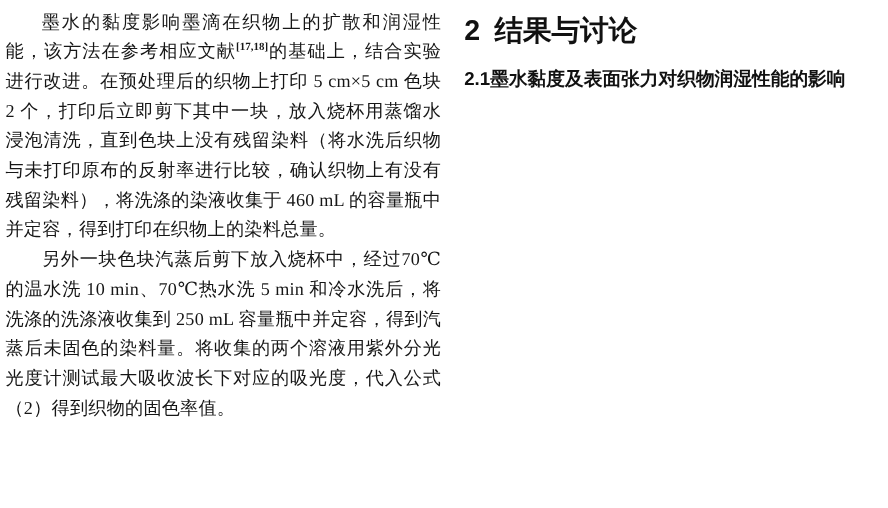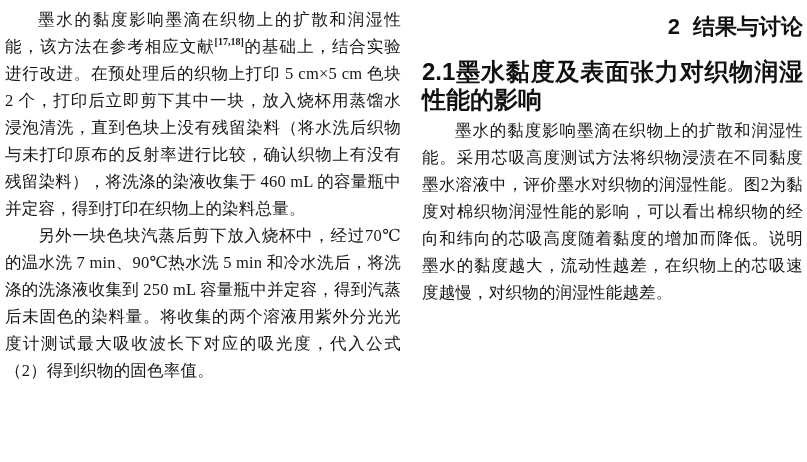--- a/index.html
+++ b/index.html
@@ -45,51 +45,50 @@
     font-size: 10px;
     line-height: 0;
     vertical-align: 7px;
     letter-spacing: 0;
     font-weight: bold;
   }
   .sec-heading {
     margin: 6px 0 16px 0;
     font-family: "Liberation Sans", "DejaVu Sans", sans-serif;
     font-weight: 700;
-    font-size: 22px;
+    font-size: 26px;
     line-height: 30px;
     color: #111111;
-    text-align: right;
+    text-align: left;
   }
   .sec-num {
     display: inline-block;
     margin-right: 13px;
   }
   .subsec-heading {
     margin: 13px 0 0 0;
     font-family: "Liberation Sans", "DejaVu Sans", sans-serif;
     font-weight: 700;
-    font-size: 24px;
+    font-size: 17px;
     line-height: 28px;
     color: #111111;
     text-align: justify;
   }
   .col-right .body-para.first {
     margin-top: 3px;
   }
 </style>
 </head>
 <body>
 
 <div class="page">
 
   <div class="col col-left">
     <p class="body-para"><span>墨水的黏度影响墨滴在织物上的扩散和润湿性能，该方法在参考相应文献</span><sup class="cite-sup">[17,18]</sup><span>的基础上，结合实验进行改进。在预处理后的织物上打印 5 cm×5 cm 色块 2 个，打印后立即剪下其中一块，放入烧杯用蒸馏水浸泡清洗，直到色块上没有残留染料（将水洗后织物与未打印原布的反射率进行比较，确认织物上有没有残留染料），将洗涤的染液收集于 460 mL 的容量瓶中并定容，得到打印在织物上的染料总量。</span></p>
-    <p class="body-para">另外一块色块汽蒸后剪下放入烧杯中，经过70℃的温水洗 7 min、90℃热水洗 5 min 和冷水洗后，将洗涤的洗涤液收集到 250 mL 容量瓶中并定容，得到汽蒸后未固色的染料量。将收集的两个溶液用紫外分光光度计测试最大吸收波长下对应的吸光度，代入公式（2）得到织物的固色率值。</p>
+    <p class="body-para">另外一块色块汽蒸后剪下放入烧杯中，经过70℃的温水洗 10 min、70℃热水洗 5 min 和冷水洗后，将洗涤的洗涤液收集到 250 mL 容量瓶中并定容，得到汽蒸后未固色的染料量。将收集的两个溶液用紫外分光光度计测试最大吸收波长下对应的吸光度，代入公式（2）得到织物的固色率值。</p>
   </div>
 
   <div class="col col-right">
     <h2 class="sec-heading"><span class="sec-num">2</span><span>结果与讨论</span></h2>
     <h3 class="subsec-heading">2.1墨水黏度及表面张力对织物润湿性能的影响</h3>
-    <p class="body-para first">墨水的黏度影响墨滴在织物上的扩散和润湿性能。采用芯吸高度测试方法将织物浸渍在不同黏度墨水溶液中，评价墨水对织物的润湿性能。图2为黏度对棉织物润湿性能的影响，可以看出棉织物的经向和纬向的芯吸高度随着黏度的增加而降低。说明墨水的黏度越大，流动性越差，在织物上的芯吸速度越慢，对织物的润湿性能越差。</p>
   </div>
 
 </div>
 
 </body></html>

